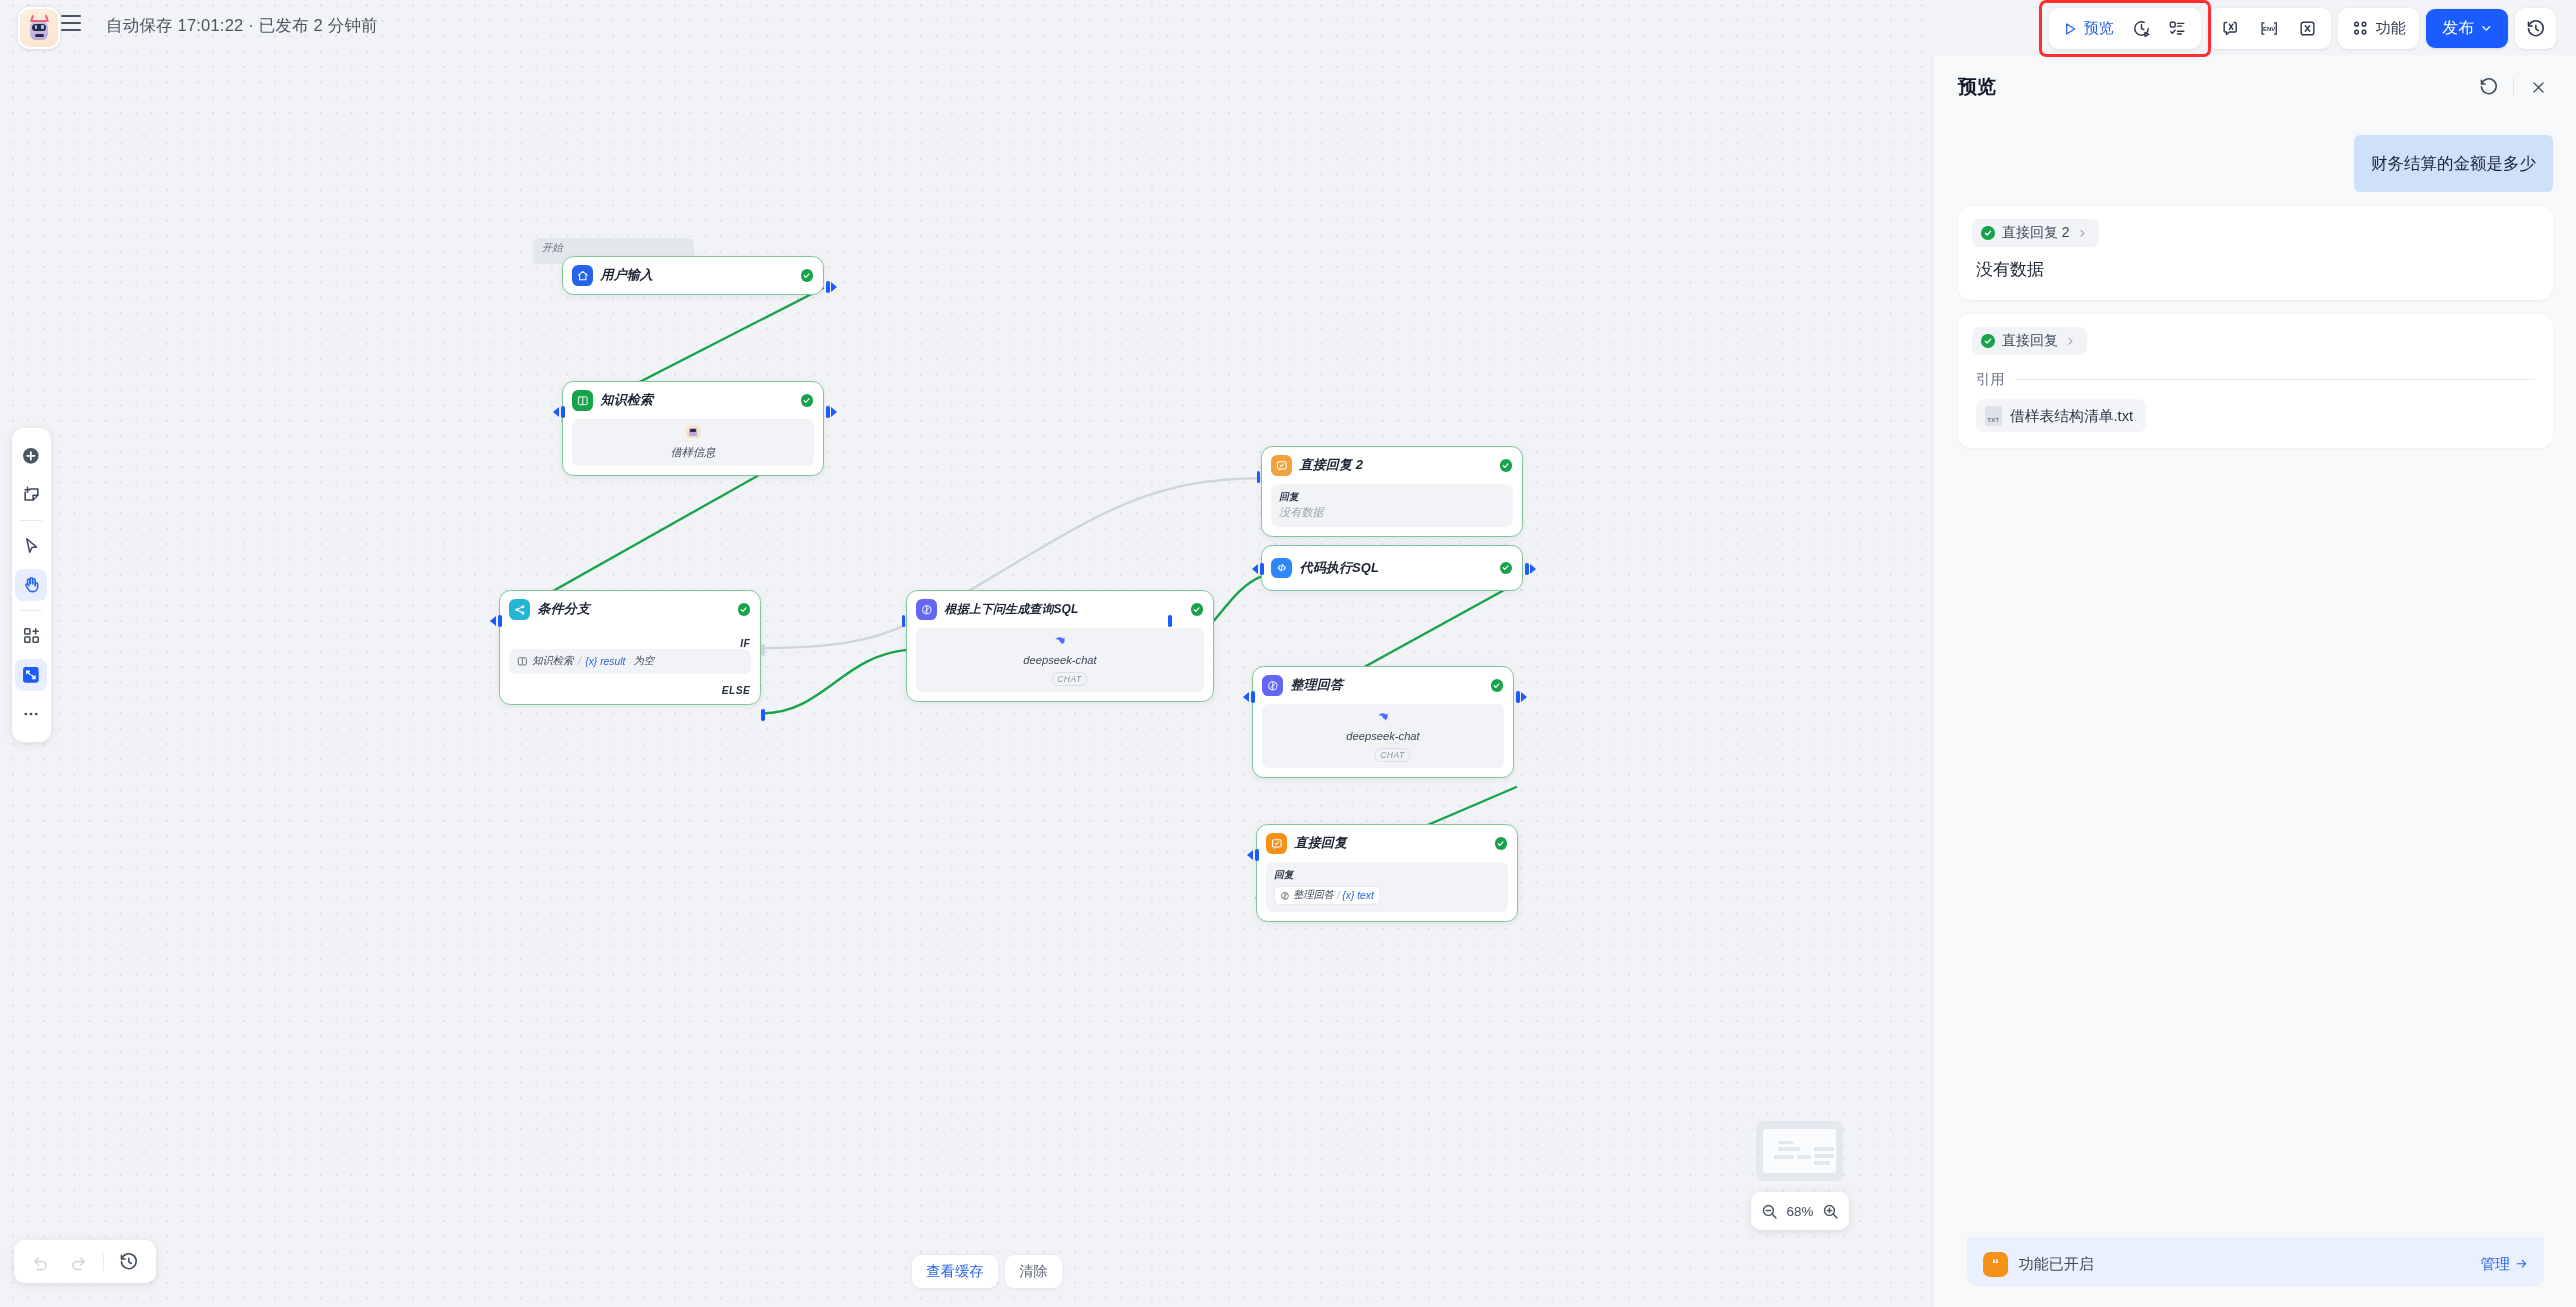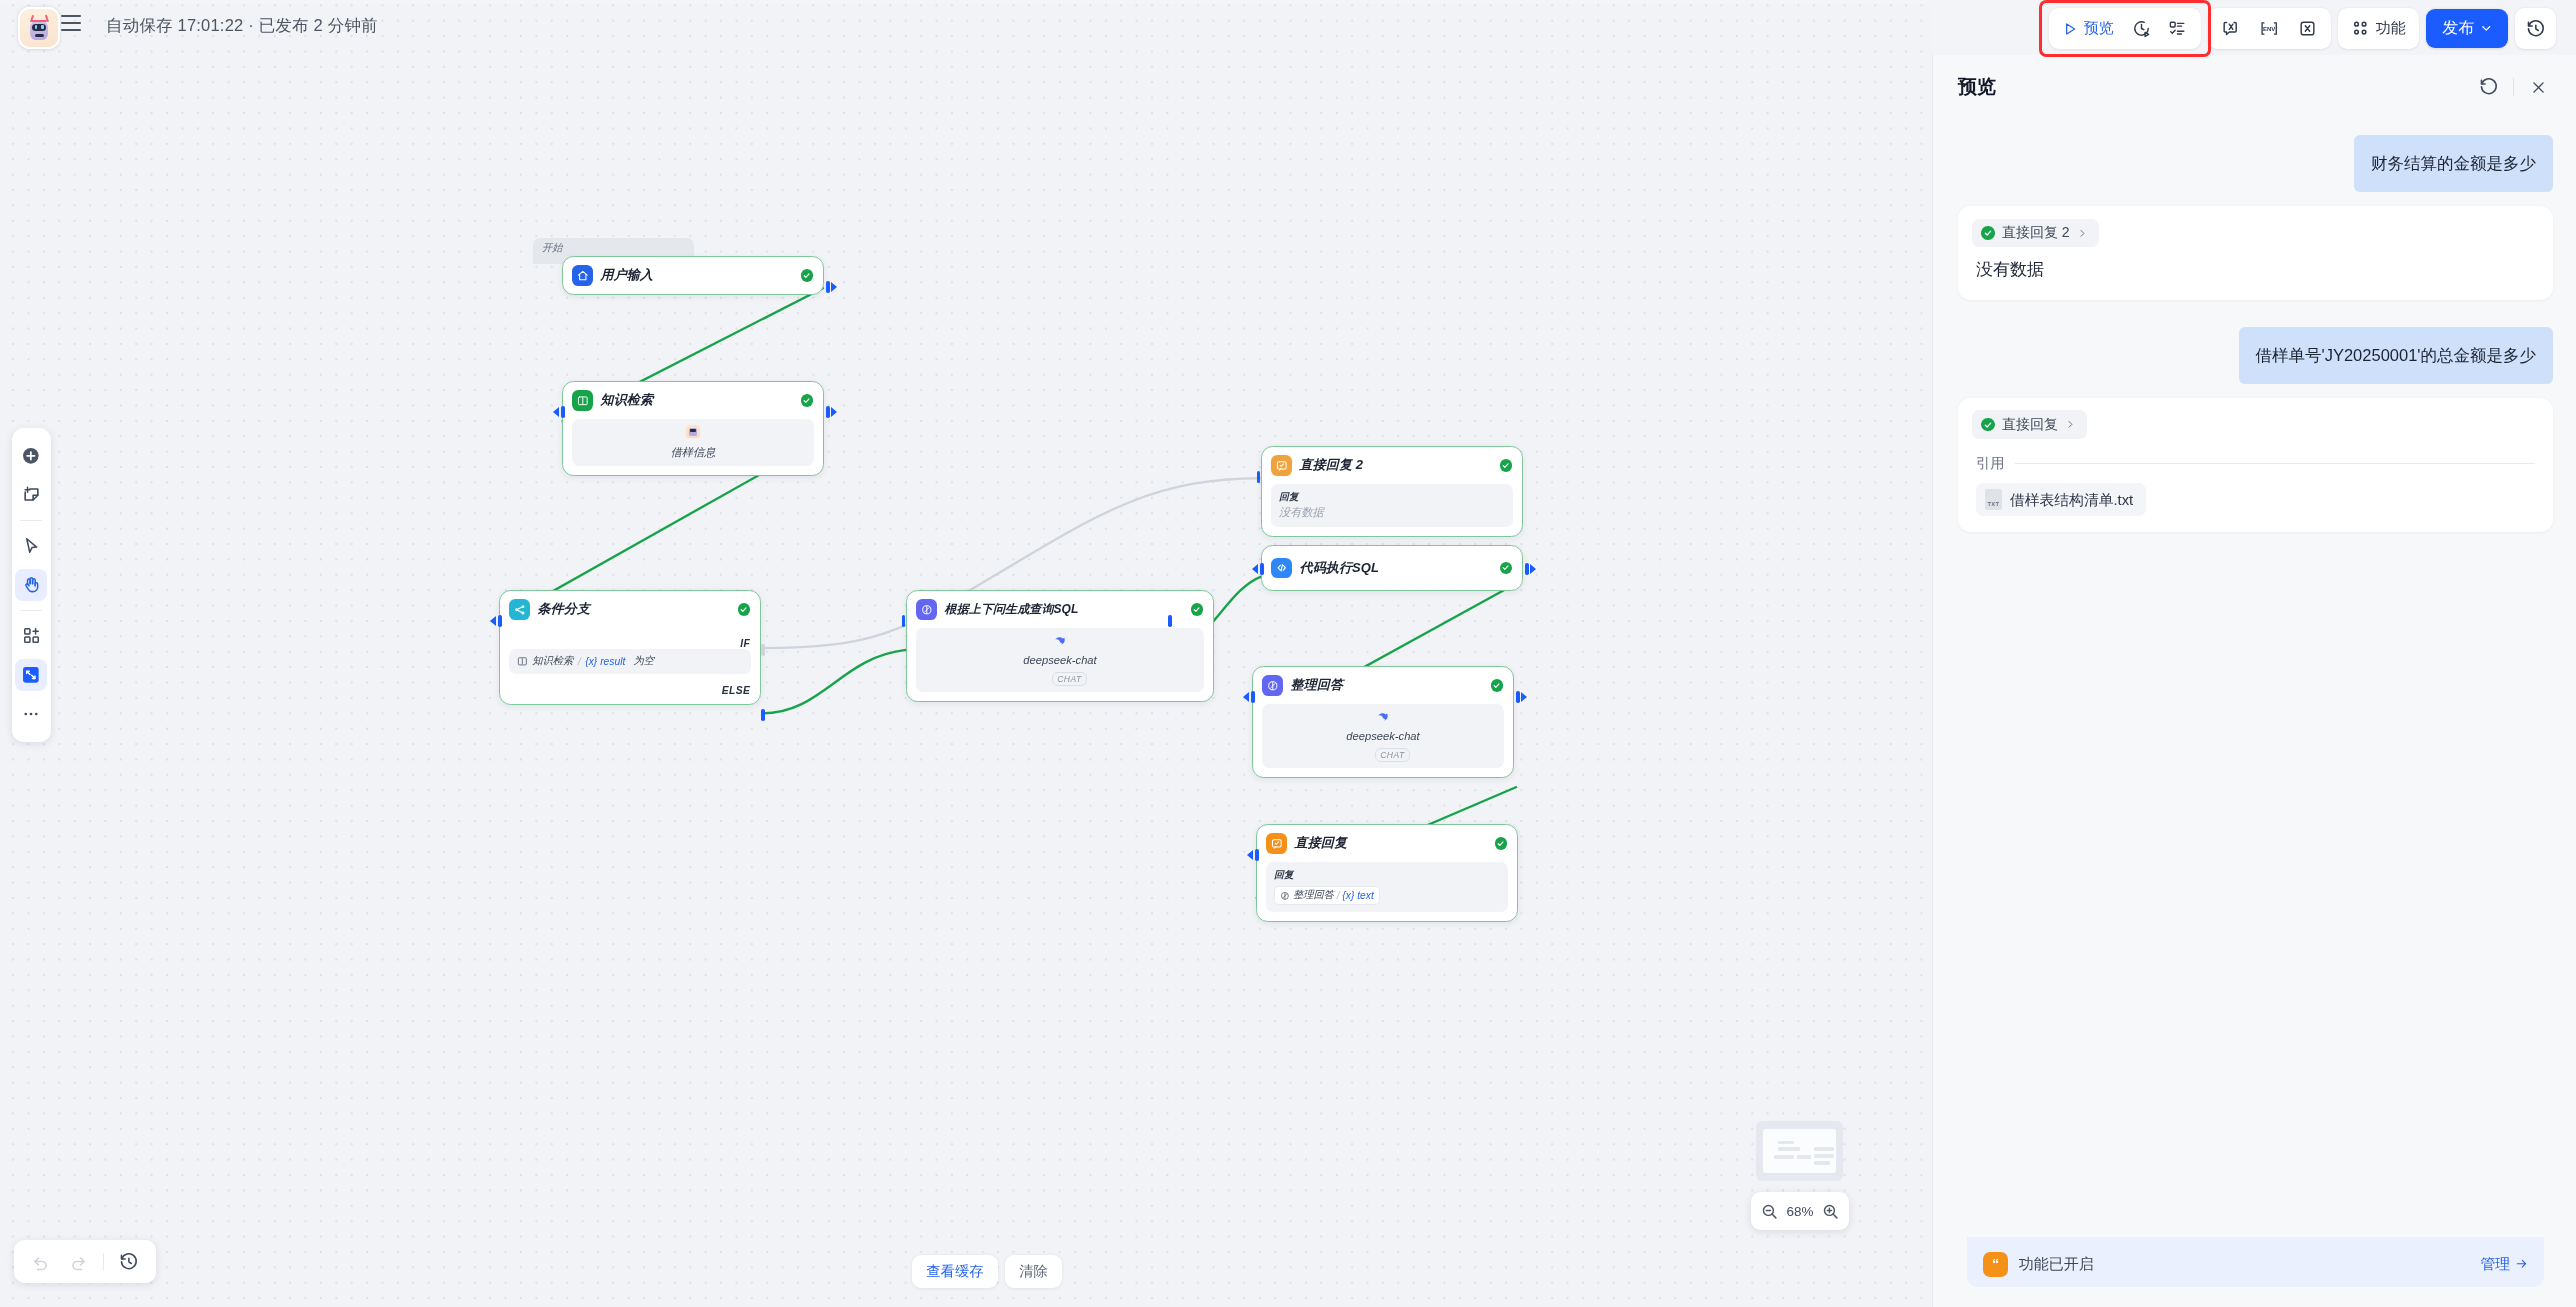--- a/index.html
+++ b/index.html
@@ -741,23 +741,20 @@
               </svg>
           </div>
           <span>直接回复 2</span>
           <svg width="10.7" height="10.7" viewBox="0 0 24 24" fill="none" stroke="#6b7280" stroke-width="2.2" stroke-linecap="round" stroke-linejoin="round">
               <path d="M9 5.5 15.5 12 9 18.5"></path>
             </svg>
         </div>
         <div class="bot-text">没有数据</div>
       </div>
 
-      <div class="msg-user" style="margin-top:27px;">
-        <div class="bubble-user">借样单号'JY20250001'的总金额是多少</div>
-      </div>
 
       <div class="msg-bot">
         <div class="node-pill">
           <div class="pill-ok">
             <svg width="8" height="8" viewBox="0 0 24 24" fill="none" stroke="#fff" stroke-width="4" stroke-linecap="round" stroke-linejoin="round">
                 <path d="M4 12.5 9.5 18 20 6.5"></path>
               </svg>
           </div>
           <span>直接回复</span>
           <svg width="10.7" height="10.7" viewBox="0 0 24 24" fill="none" stroke="#6b7280" stroke-width="2.2" stroke-linecap="round" stroke-linejoin="round">

